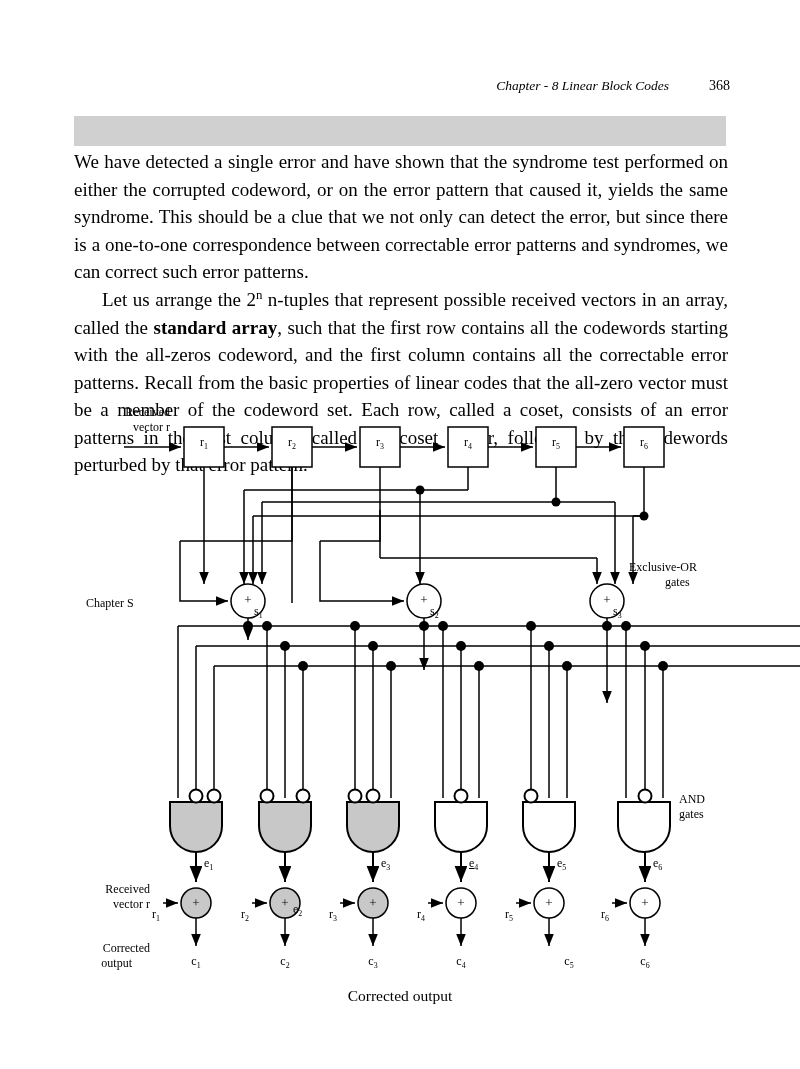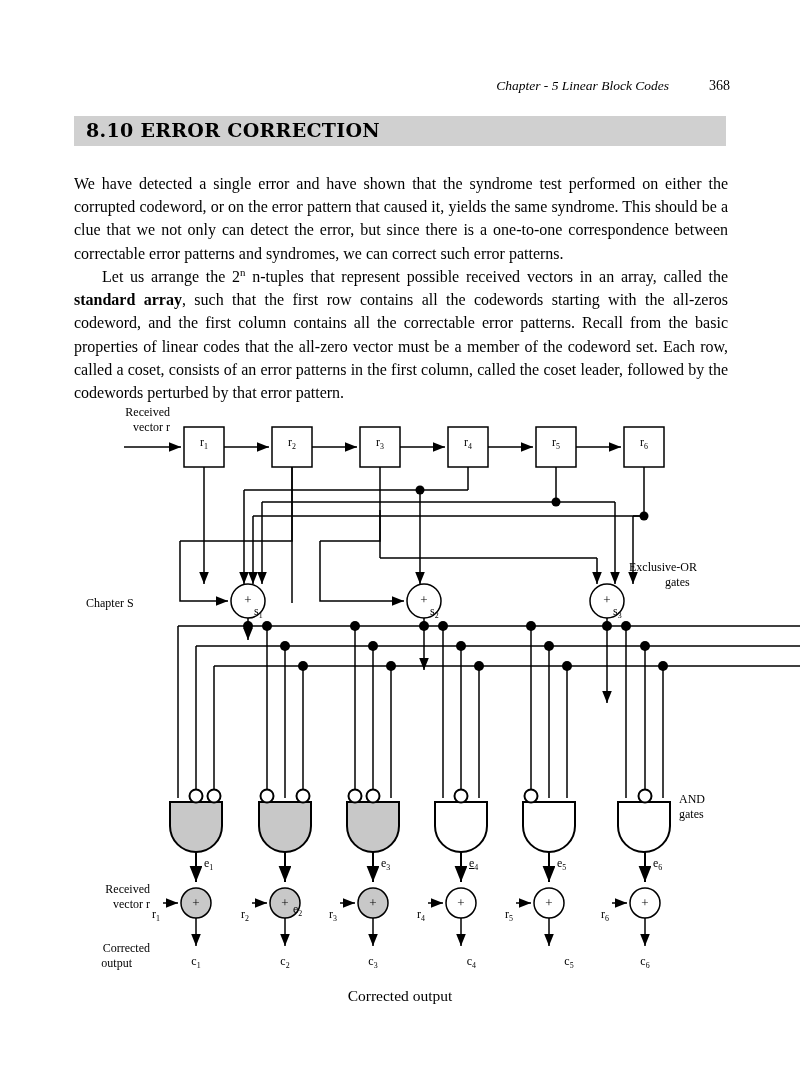--- a/index.html
+++ b/index.html
@@ -11,46 +11,45 @@
            display:flex;justify-content:flex-end;align-items:center;font-size:13.5px;}
   .runhead .chap{font-style:italic;}
   .runhead .pgno{font-style:normal;margin-left:40px;font-size:14px;}
 
   
   .secbar{position:absolute;top:116px;left:74px;width:652px;height:30px;background:#d0d0d0;}
   .sectitle{position:absolute;top:119px;left:86px;font-size:19px;font-weight:bold;
             letter-spacing:.3px;font-family:"DejaVu Serif",serif;}
 
   
-  .body{position:absolute;top:172px;left:74px;width:654px;font-size:16px;line-height:1.45;text-align:justify;}
+  .body{position:absolute;top:148px;left:74px;width:654px;font-size:19px;line-height:1.45;text-align:justify;}
   .body p{margin:0;}
   .body p.indent{text-indent:28px;}
   .body b{font-weight:bold;}
   sup{font-size:.68em;vertical-align:super;}
 
   
   .diagram{position:absolute;top:398px;left:0;width:800px;height:620px;}
   .diagram svg{display:block;}
   .dlabel{position:absolute;font-size:12px;line-height:1.25;white-space:nowrap;}
   .dlabel.ctr{text-align:center;}
   .dlabel.rt{text-align:right;}
   .sub{font-size:.66em;vertical-align:sub;}
 </style>
 </head>
 <body>
 
 <div class="page">
 
   <div class="runhead">
-    <span class="chap">Chapter - 5   Linear Block Codes</span>
+    <span class="chap">Chapter - 8   Linear Block Codes</span>
     <span class="pgno">368</span>
   </div>
 
   <div class="secbar"></div>
-  <div class="sectitle">8.10 ERROR CORRECTION</div>
 
   <div class="body">
     <p>We have detected a single error and have shown that the syndrome test performed on either the corrupted codeword, or on the error pattern that caused it, yields the same syndrome. This should be a clue that we not only can detect the error, but since there is a one-to-one correspondence between correctable error patterns and syndromes, we can correct such error patterns.</p>
     <p class="indent"><span>Let us arrange the 2</span><sup>n</sup><span> n-tuples that represent possible received vectors in an array, called the </span><b>standard array</b><span>, such that the first row contains all the codewords starting with the all-zeros codeword, and the first column contains all the correctable error patterns. Recall from the basic properties of linear codes that the all-zero vector must be a member of the codeword set. Each row, called a coset, consists of an error patterns in the first column, called the coset leader, followed by the codewords perturbed by that error pattern.</span></p>
   </div>
 
   <div class="diagram">
 
     <svg width="800" height="620" viewBox="0 0 800 620">
       <defs>
@@ -286,21 +285,21 @@
     <div class="dlabel" style="left:152px;top:509px;"><span>r</span><span class="sub">1</span></div>
     <div class="dlabel" style="left:241px;top:509px;"><span>r</span><span class="sub">2</span></div>
     <div class="dlabel" style="left:329px;top:509px;"><span>r</span><span class="sub">3</span></div>
     <div class="dlabel" style="left:417px;top:509px;"><span>r</span><span class="sub">4</span></div>
     <div class="dlabel" style="left:505px;top:509px;"><span>r</span><span class="sub">5</span></div>
     <div class="dlabel" style="left:601px;top:509px;"><span>r</span><span class="sub">6</span></div>
 
     <div class="dlabel ctr" style="left:181px;top:556px;width:30px;"><span>c</span><span class="sub">1</span></div>
     <div class="dlabel ctr" style="left:270px;top:556px;width:30px;"><span>c</span><span class="sub">2</span></div>
     <div class="dlabel ctr" style="left:358px;top:556px;width:30px;"><span>c</span><span class="sub">3</span></div>
-    <div class="dlabel ctr" style="left:446px;top:556px;width:30px;text-align:right;"><span>c</span><span class="sub">4</span></div>
+    <div class="dlabel ctr" style="left:446px;top:556px;width:30px;"><span>c</span><span class="sub">4</span></div>
     <div class="dlabel ctr" style="left:554px;top:556px;width:30px;"><span>c</span><span class="sub">5</span></div>
     <div class="dlabel ctr" style="left:630px;top:556px;width:30px;"><span>c</span><span class="sub">6</span></div>
 
     <div class="dlabel rt" style="left:0px;top:7px;width:170px;">
       <span>Received</span><br>
       <span>vector r</span>
     </div>
 
     <div class="dlabel" style="left:86px;top:198px;">Chapter S</div>
 

